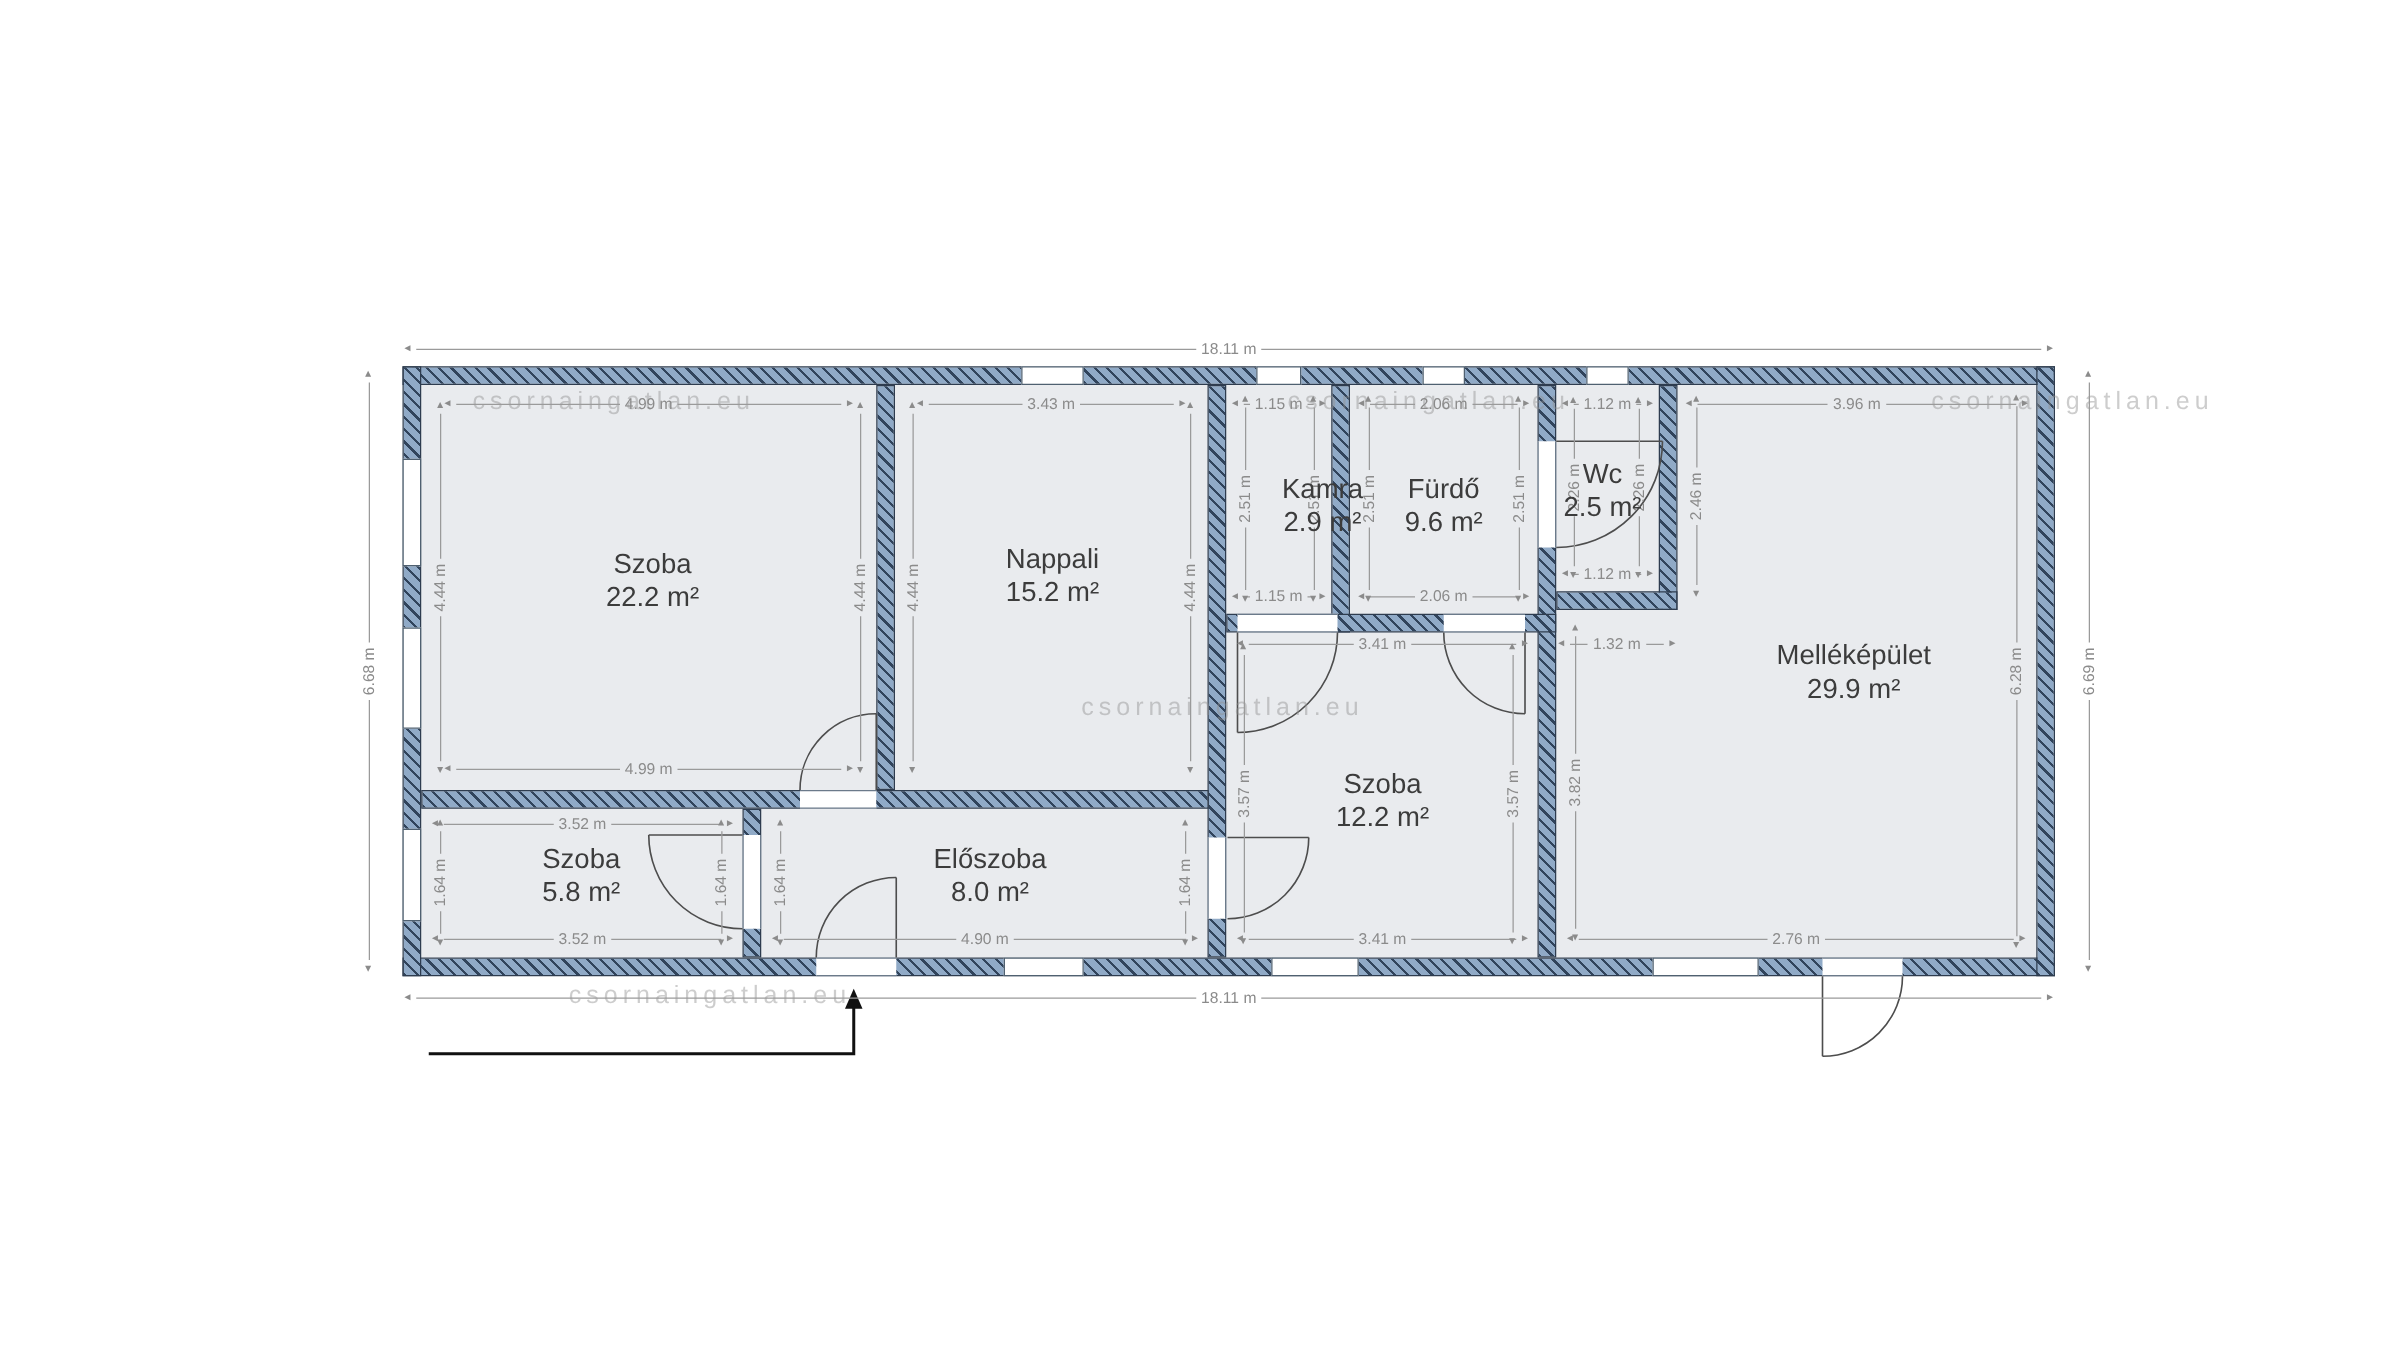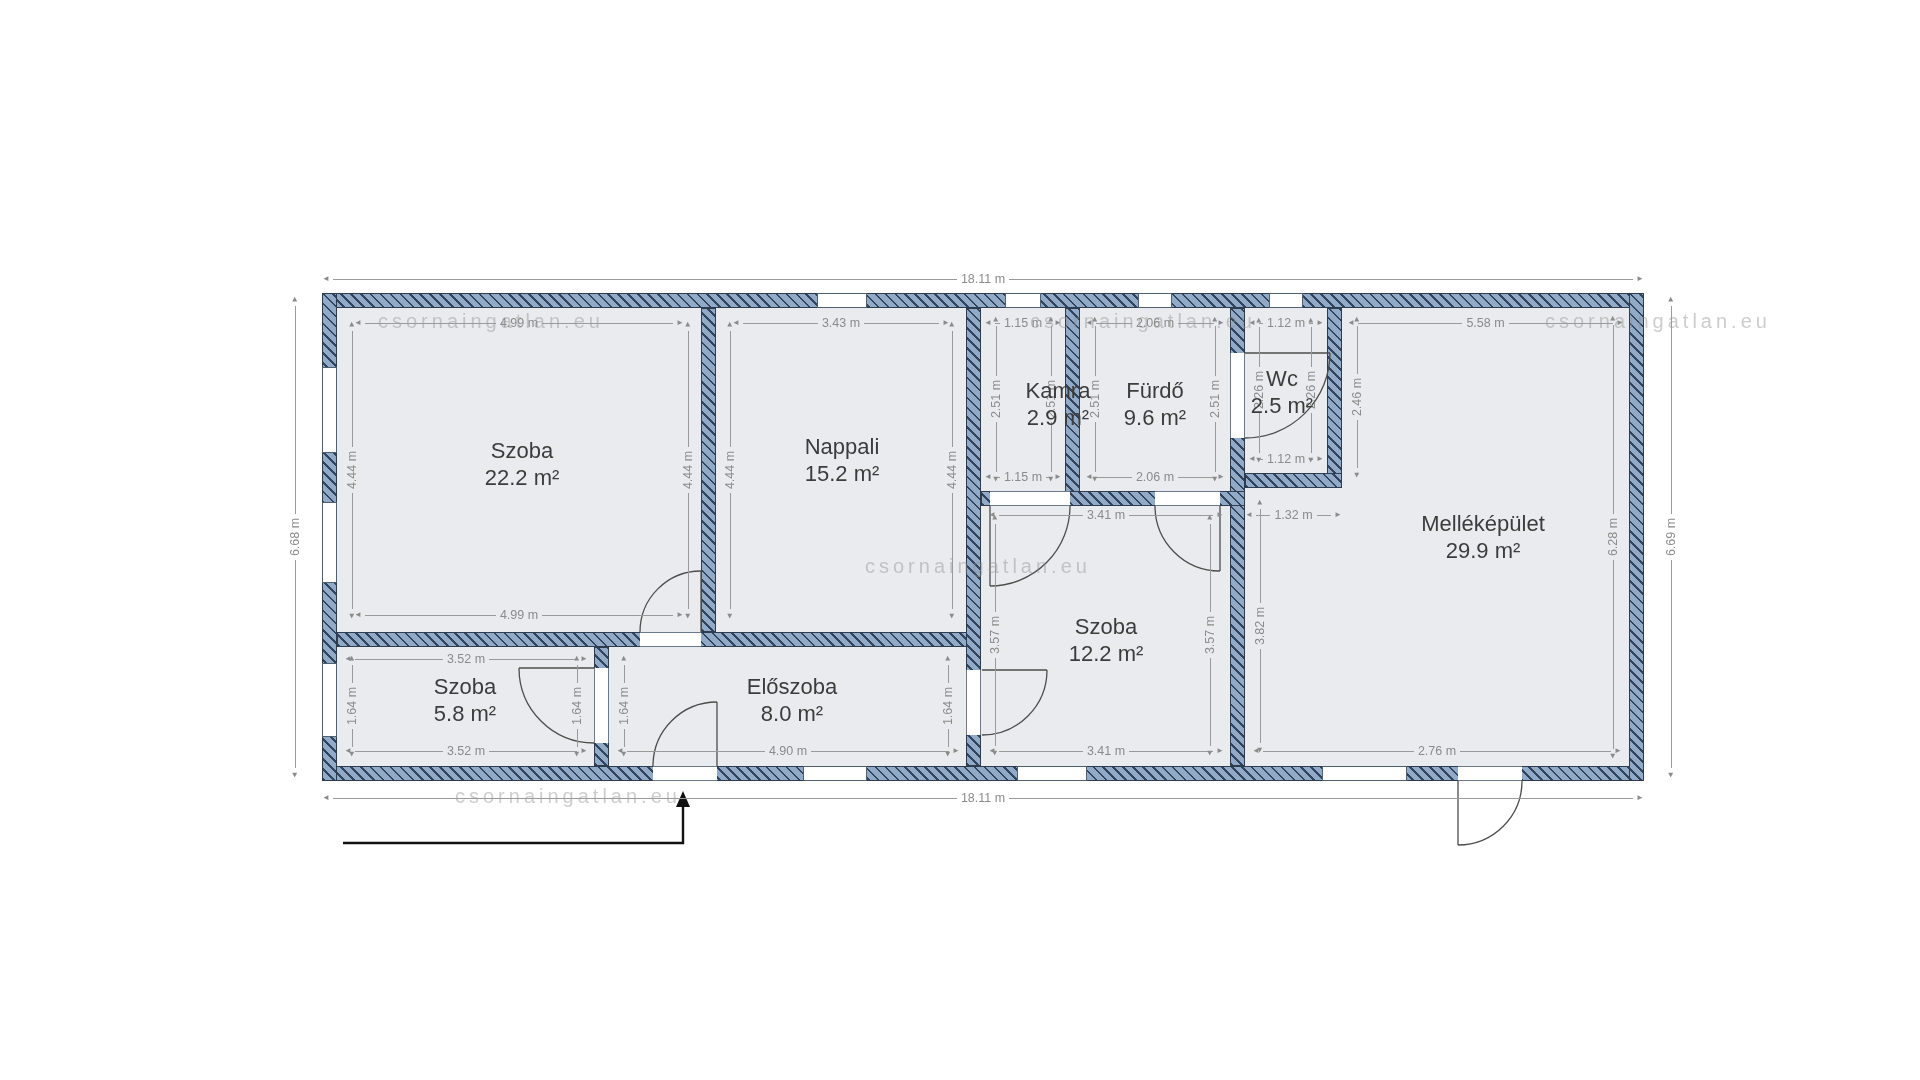--- a/index.html
+++ b/index.html
@@ -156,21 +156,21 @@
     <div class="dim" style="left:926px;top:22px;width:76px">
         <i class="a">◄</i>
         <i class="l"></i>
         <b>1.12 m</b>
         <i class="l"></i>
         <i class="a">►</i>
       </div>
     <div class="dim" style="left:1025px;top:22px;width:277px">
         <i class="a">◄</i>
         <i class="l"></i>
-        <b>5.58 m</b>
+        <b>3.96 m</b>
         <i class="l"></i>
         <i class="a">►</i>
       </div>
     <div class="dim" style="left:32px;top:314px;width:330px">
         <i class="a">◄</i>
         <i class="l"></i>
         <b>4.99 m</b>
         <i class="l"></i>
         <i class="a">►</i>
       </div>

